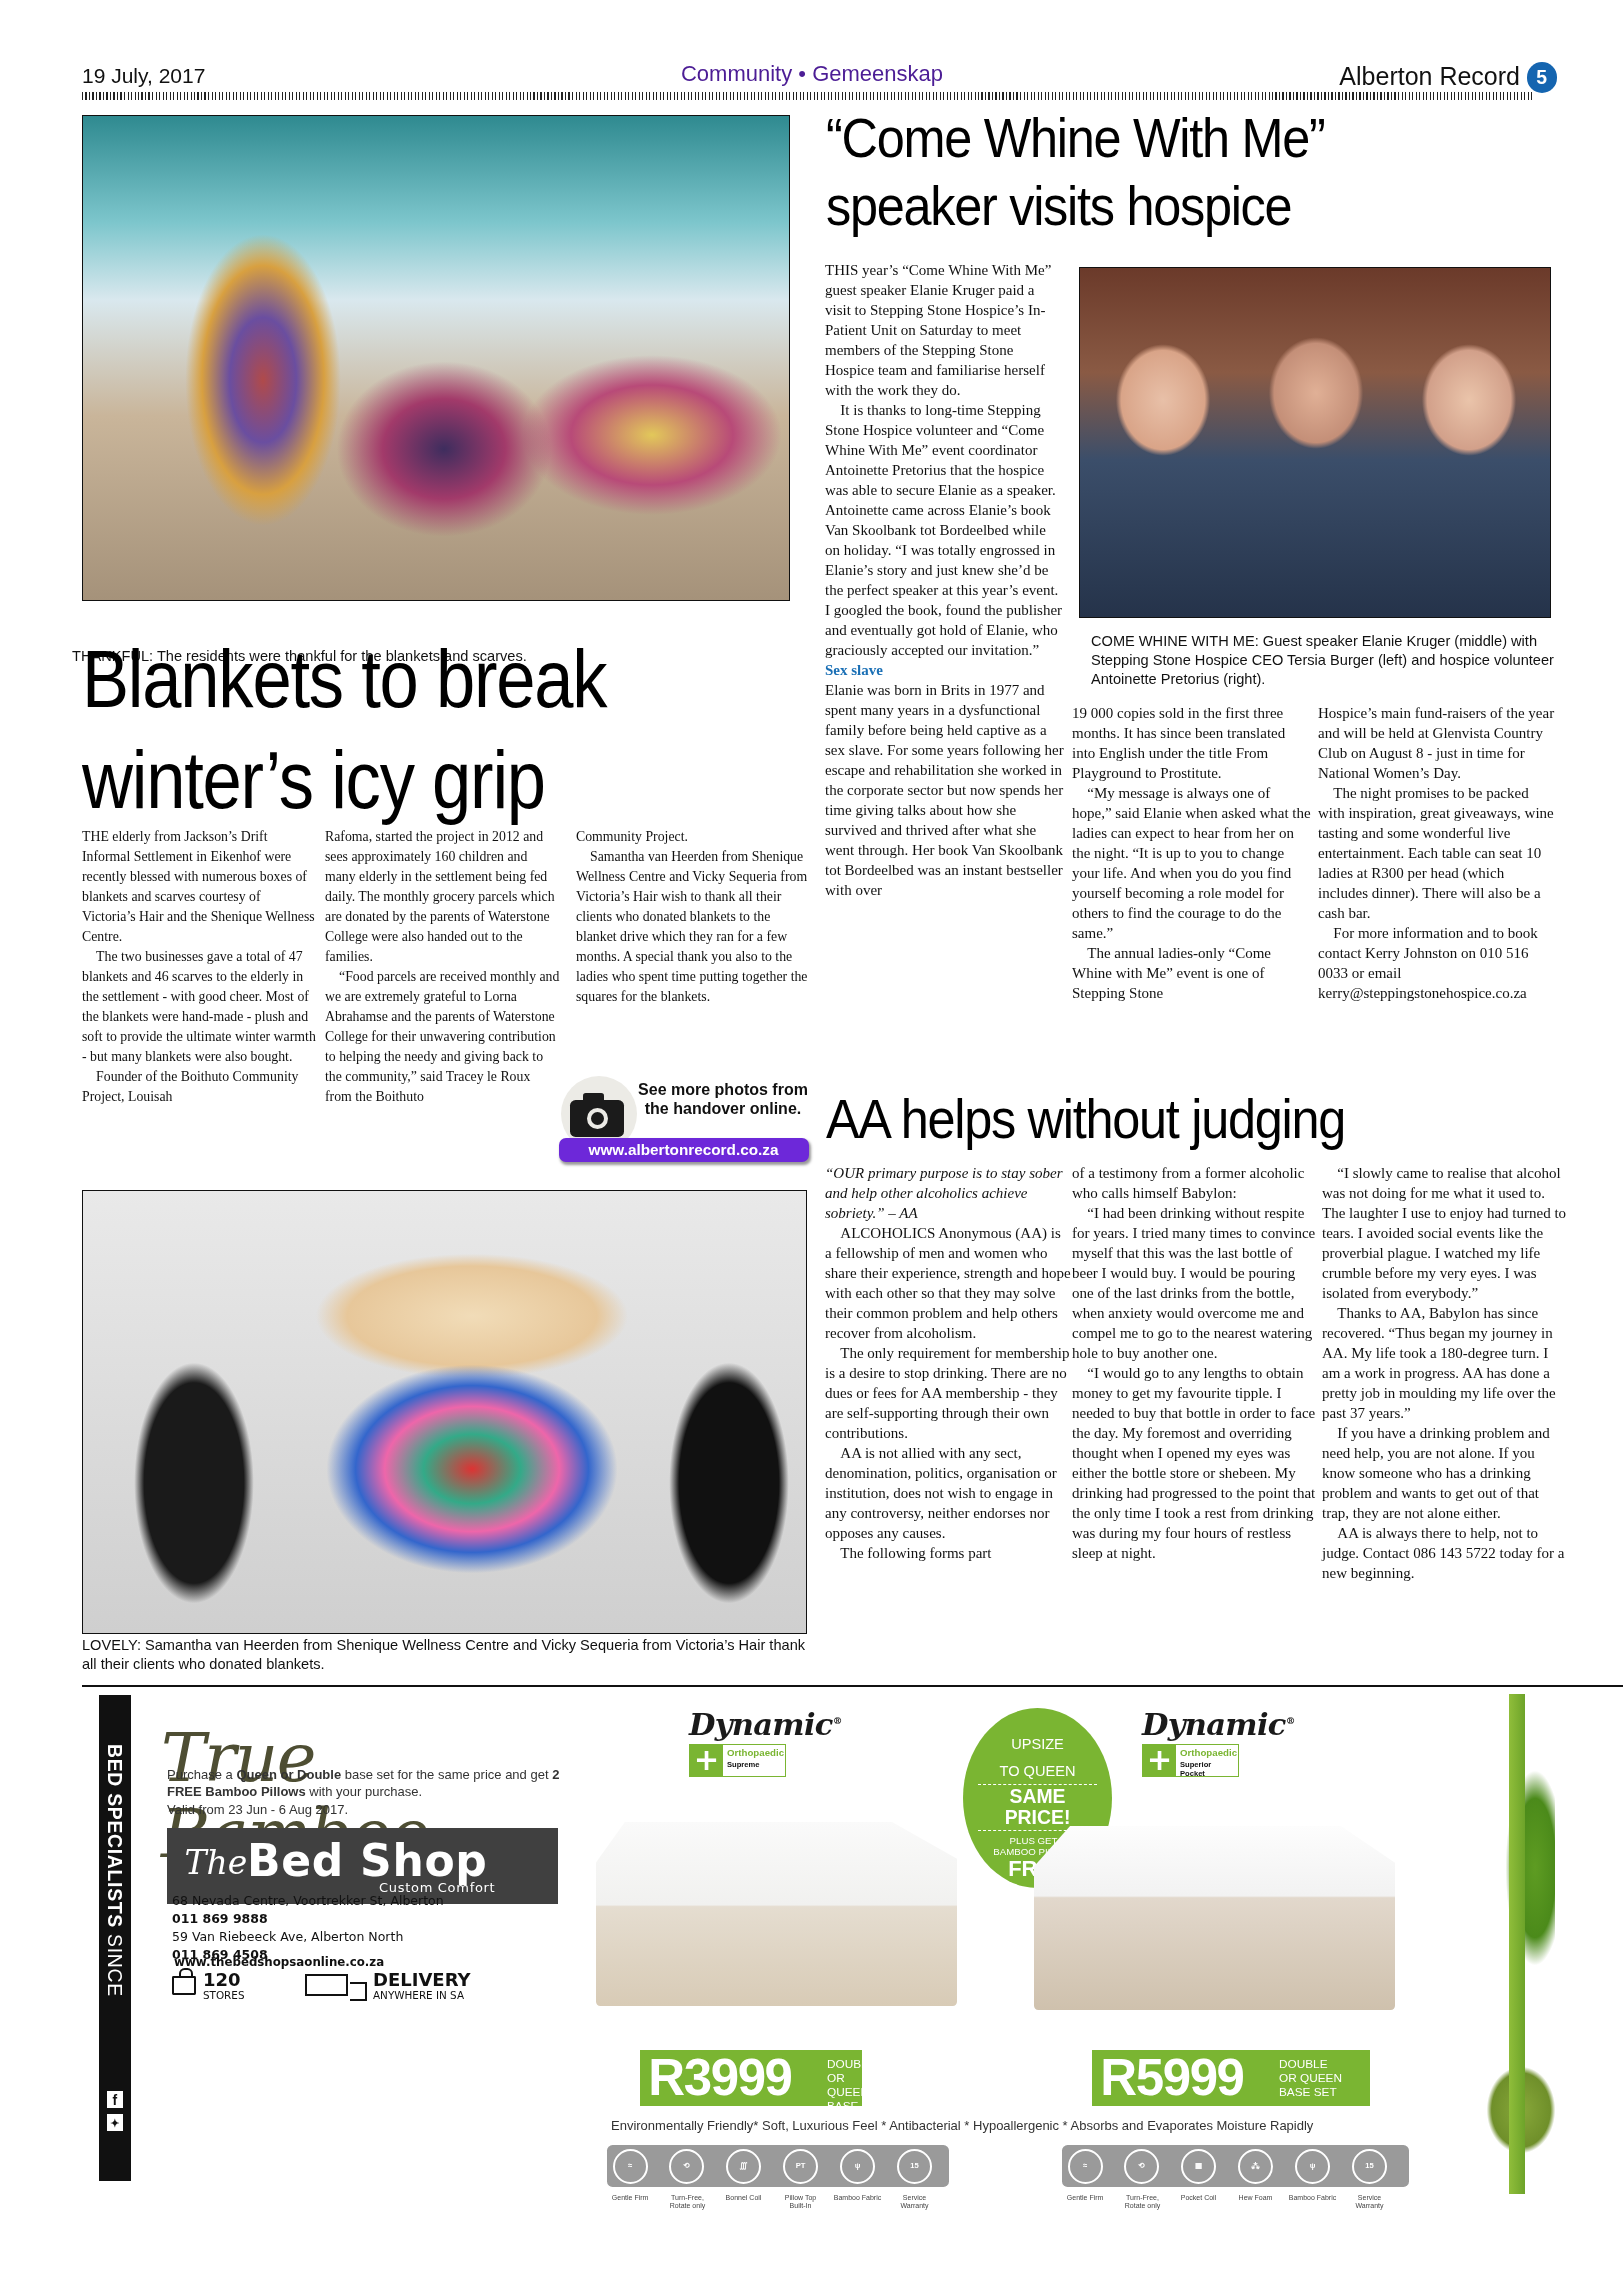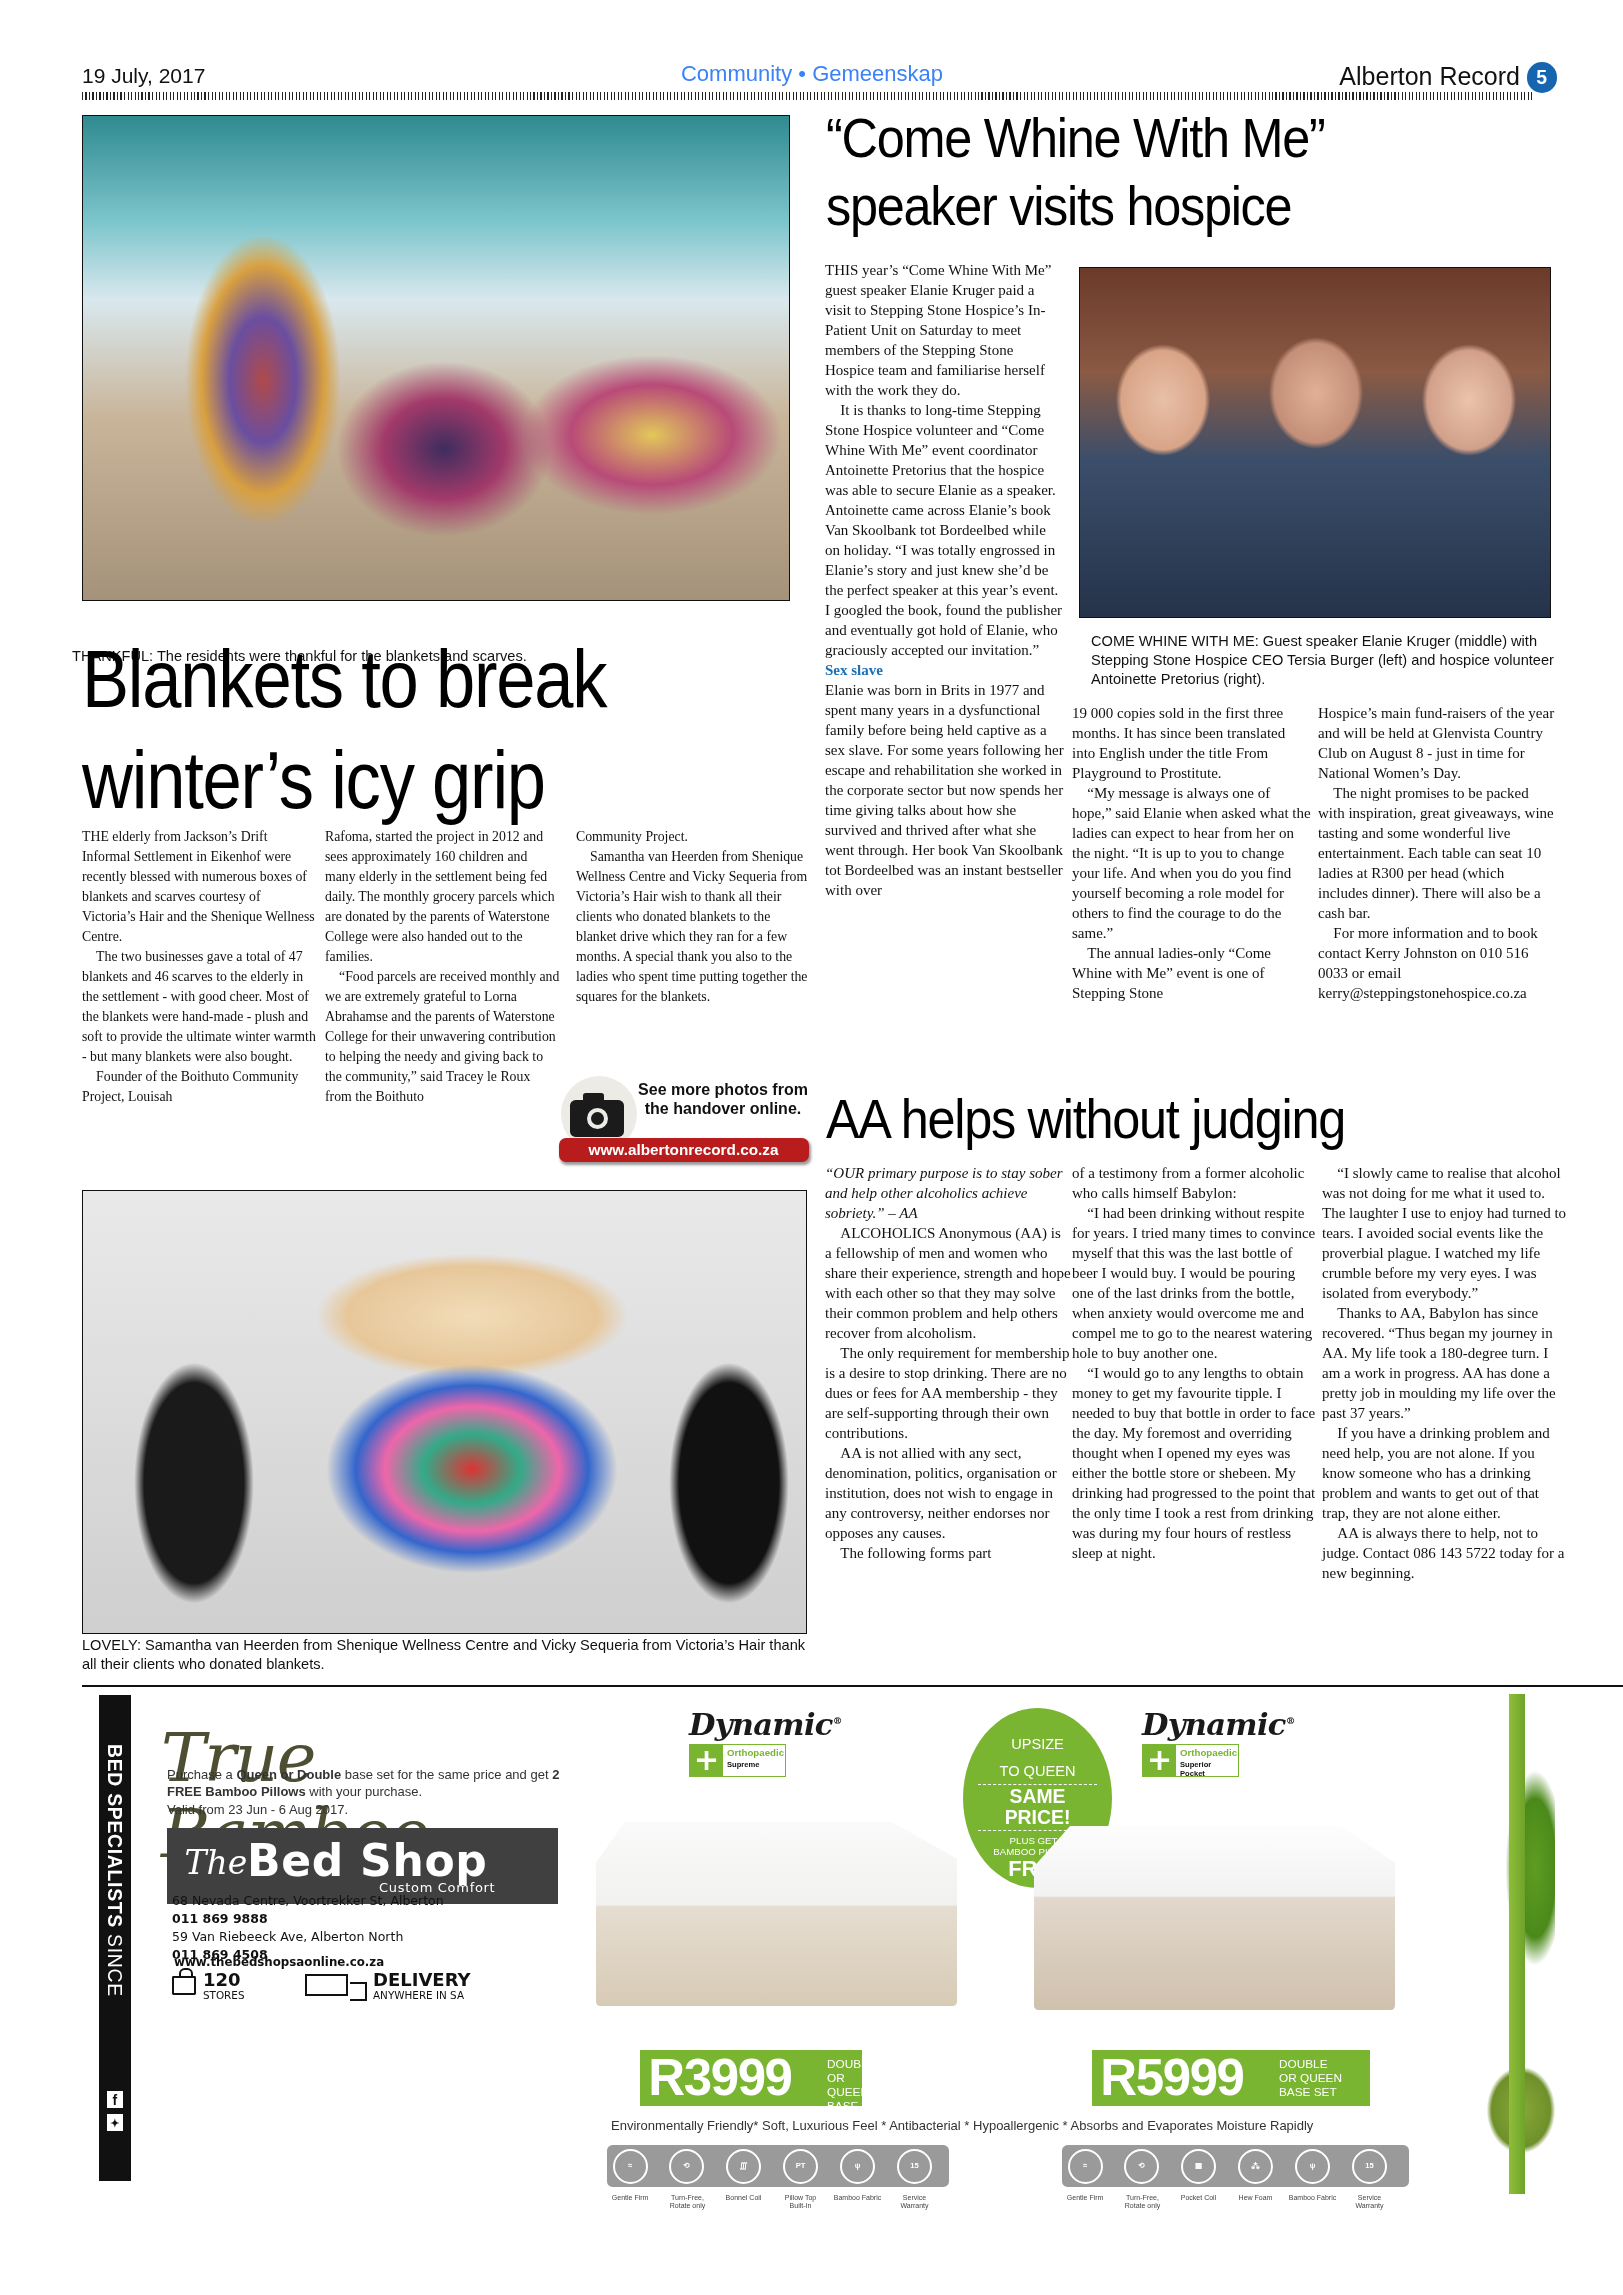--- a/index.html
+++ b/index.html
@@ -3,21 +3,21 @@
 <meta charset="utf-8">
 <style>
   *{box-sizing:border-box;margin:0;padding:0;}
   html,body{width:1624px;height:2295px;background:#fff;overflow:hidden;}
   body{position:relative;font-family:"Liberation Serif",serif;color:#111;}
   .abs{position:absolute;}
   .sans{font-family:"Liberation Sans",sans-serif;}
 
   
   .hdr-date{left:82px;top:64px;font-size:21px;}
-  .hdr-section{left:0;width:1624px;top:61px;text-align:center;font-size:22px;color:#3b82f6;}
+  .hdr-section{left:0;width:1624px;top:61px;text-align:center;font-size:22px;color:#4c1d95;}
   .hdr-pub{right:104px;top:62px;font-size:25px;}
   .hdr-page{right:67px;top:62px;width:30.5px;height:30.5px;border-radius:50%;background:#1565b0;color:#fff;font-weight:bold;font-size:19.4px;text-align:center;line-height:30.5px;}
   .hdr-rule{left:82px;top:92px;width:1451px;height:8.3px;
     background:repeating-linear-gradient(90deg,#222 0 1.4px,#fff 1.4px 3.5px);}
 
   
   .photo{border:1.4px solid #111;overflow:hidden;}
   .photo1{left:82px;top:115px;width:708px;height:486px;
     background:
       radial-gradient(ellipse 111px 208px at 180px 264px,#b04a4a 0,#6a4ea0 30%,#d8a040 55%,transparent 70%),
@@ -66,21 +66,21 @@
   .col-a2{left:1072px;top:1163px;width:246px;}
   .col-a3{left:1322px;top:1163px;width:246px;}
 
   
   .seemore{left:555px;top:1072px;width:257px;height:90px;}
   .seemore .cam-disc{position:absolute;left:5.6px;top:4.2px;width:76px;height:76px;border-radius:50%;background:#ecebe6;}
   .seemore .cam{position:absolute;left:15.3px;top:28px;width:54px;height:37px;background:#1b1b1b;border-radius:5.6px;}
   .seemore .cam:before{content:"";position:absolute;left:12.5px;top:-7px;width:21px;height:9.7px;background:#1b1b1b;border-radius:2.8px 2.8px 0 0;}
   .seemore .lens{position:absolute;left:16.7px;top:8.3px;width:21px;height:21px;border-radius:50%;border:4.9px solid #ecebe6;background:#1b1b1b;}
   .seemore .txt{position:absolute;left:83px;top:8.3px;width:170px;text-align:center;font-family:"Liberation Sans",sans-serif;font-weight:bold;font-size:16px;line-height:19px;}
-  .seemore .url{position:absolute;left:3.5px;top:66px;width:250px;height:23.6px;border-radius:7px;background:#b91c1c;color:#fff;font-family:"Liberation Sans",sans-serif;font-weight:bold;font-size:15.3px;line-height:23.6px;text-align:center;box-shadow:1.4px 2.1px 2.8px #999;}
+  .seemore .url{position:absolute;left:3.5px;top:66px;width:250px;height:23.6px;border-radius:7px;background:#6d28d9;color:#fff;font-family:"Liberation Sans",sans-serif;font-weight:bold;font-size:15.3px;line-height:23.6px;text-align:center;box-shadow:1.4px 2.1px 2.8px #999;}
 
   
   .rule{background:#111;height:2.1px;}
   .r1{left:82px;top:1685px;width:1590px;}
 
   
   .ad-side{left:99px;top:1695px;width:32px;height:486px;background:#111;}
   .ad-side .vt{position:absolute;left:0;top:49px;width:32px;height:292px;writing-mode:vertical-rl;font-family:"Liberation Sans",sans-serif;font-size:19.4px;color:#fff;letter-spacing:0.7px;line-height:32px;}
   .ad-side .vt b{font-weight:bold;}
   .ad-side .fb,.ad-side .tw{position:absolute;left:7.6px;width:16.7px;height:16.7px;background:#fff;color:#111;font-family:"Liberation Sans",sans-serif;font-weight:bold;font-size:14px;text-align:center;line-height:18px;}

